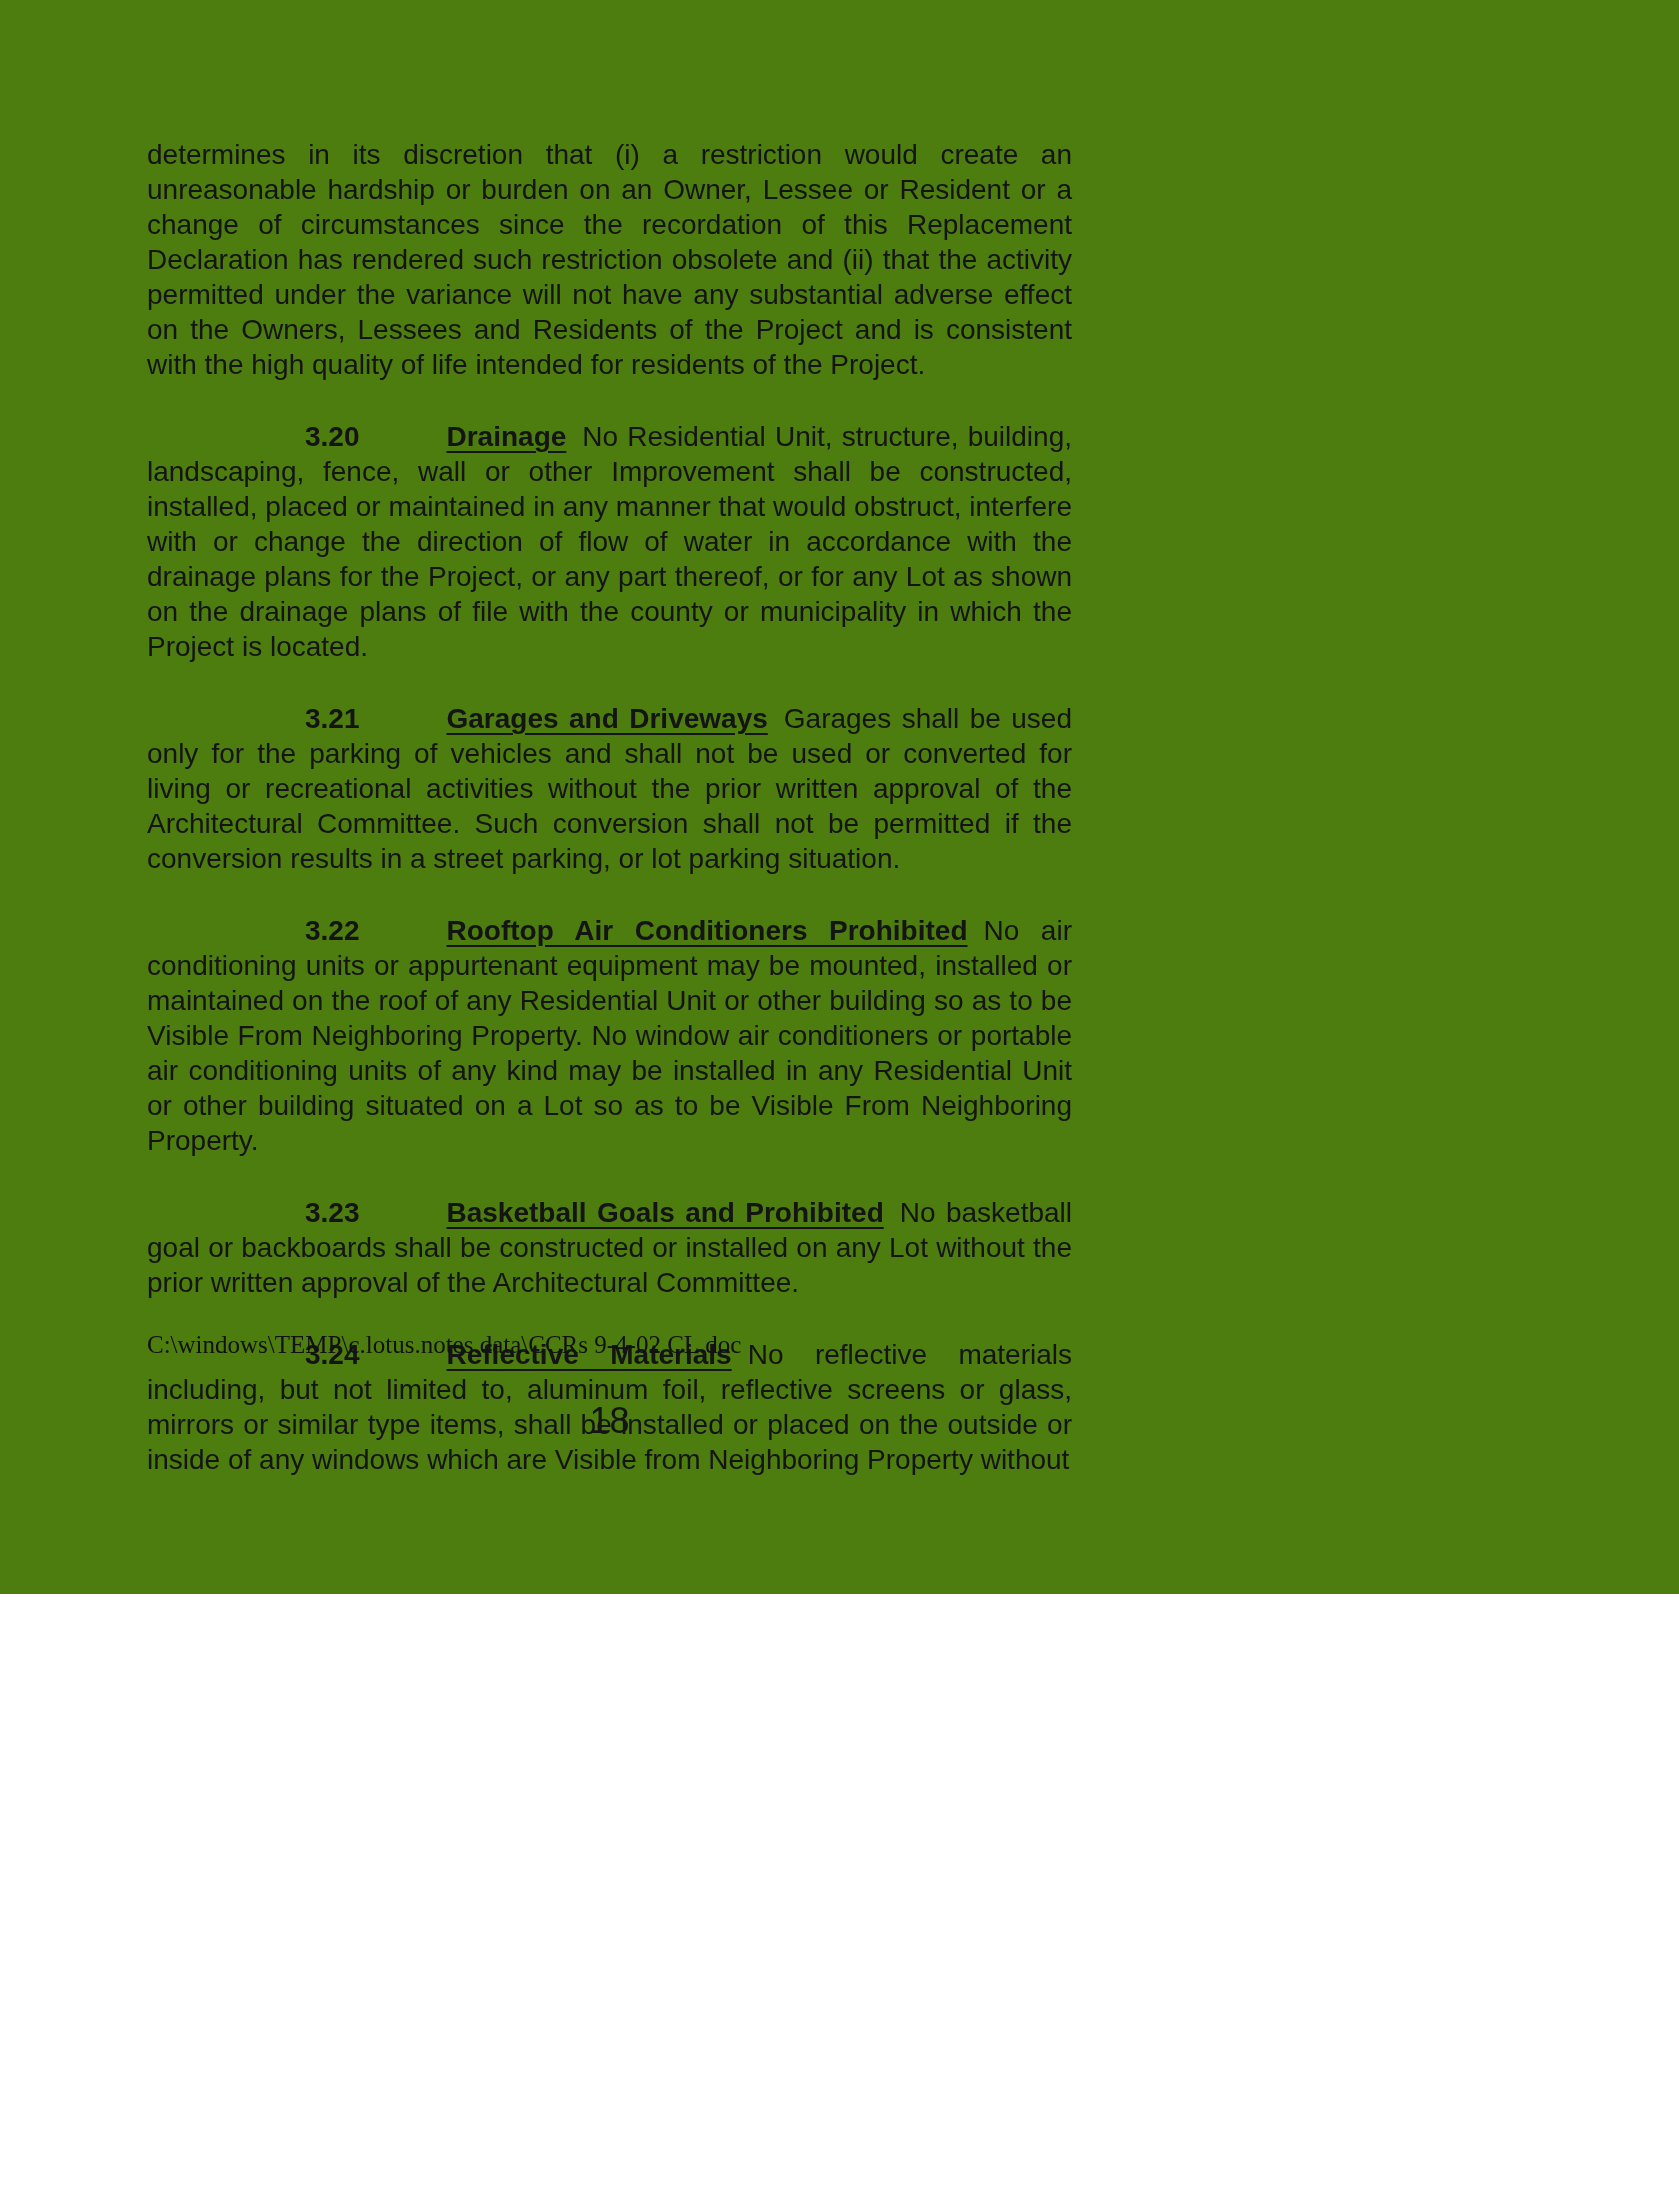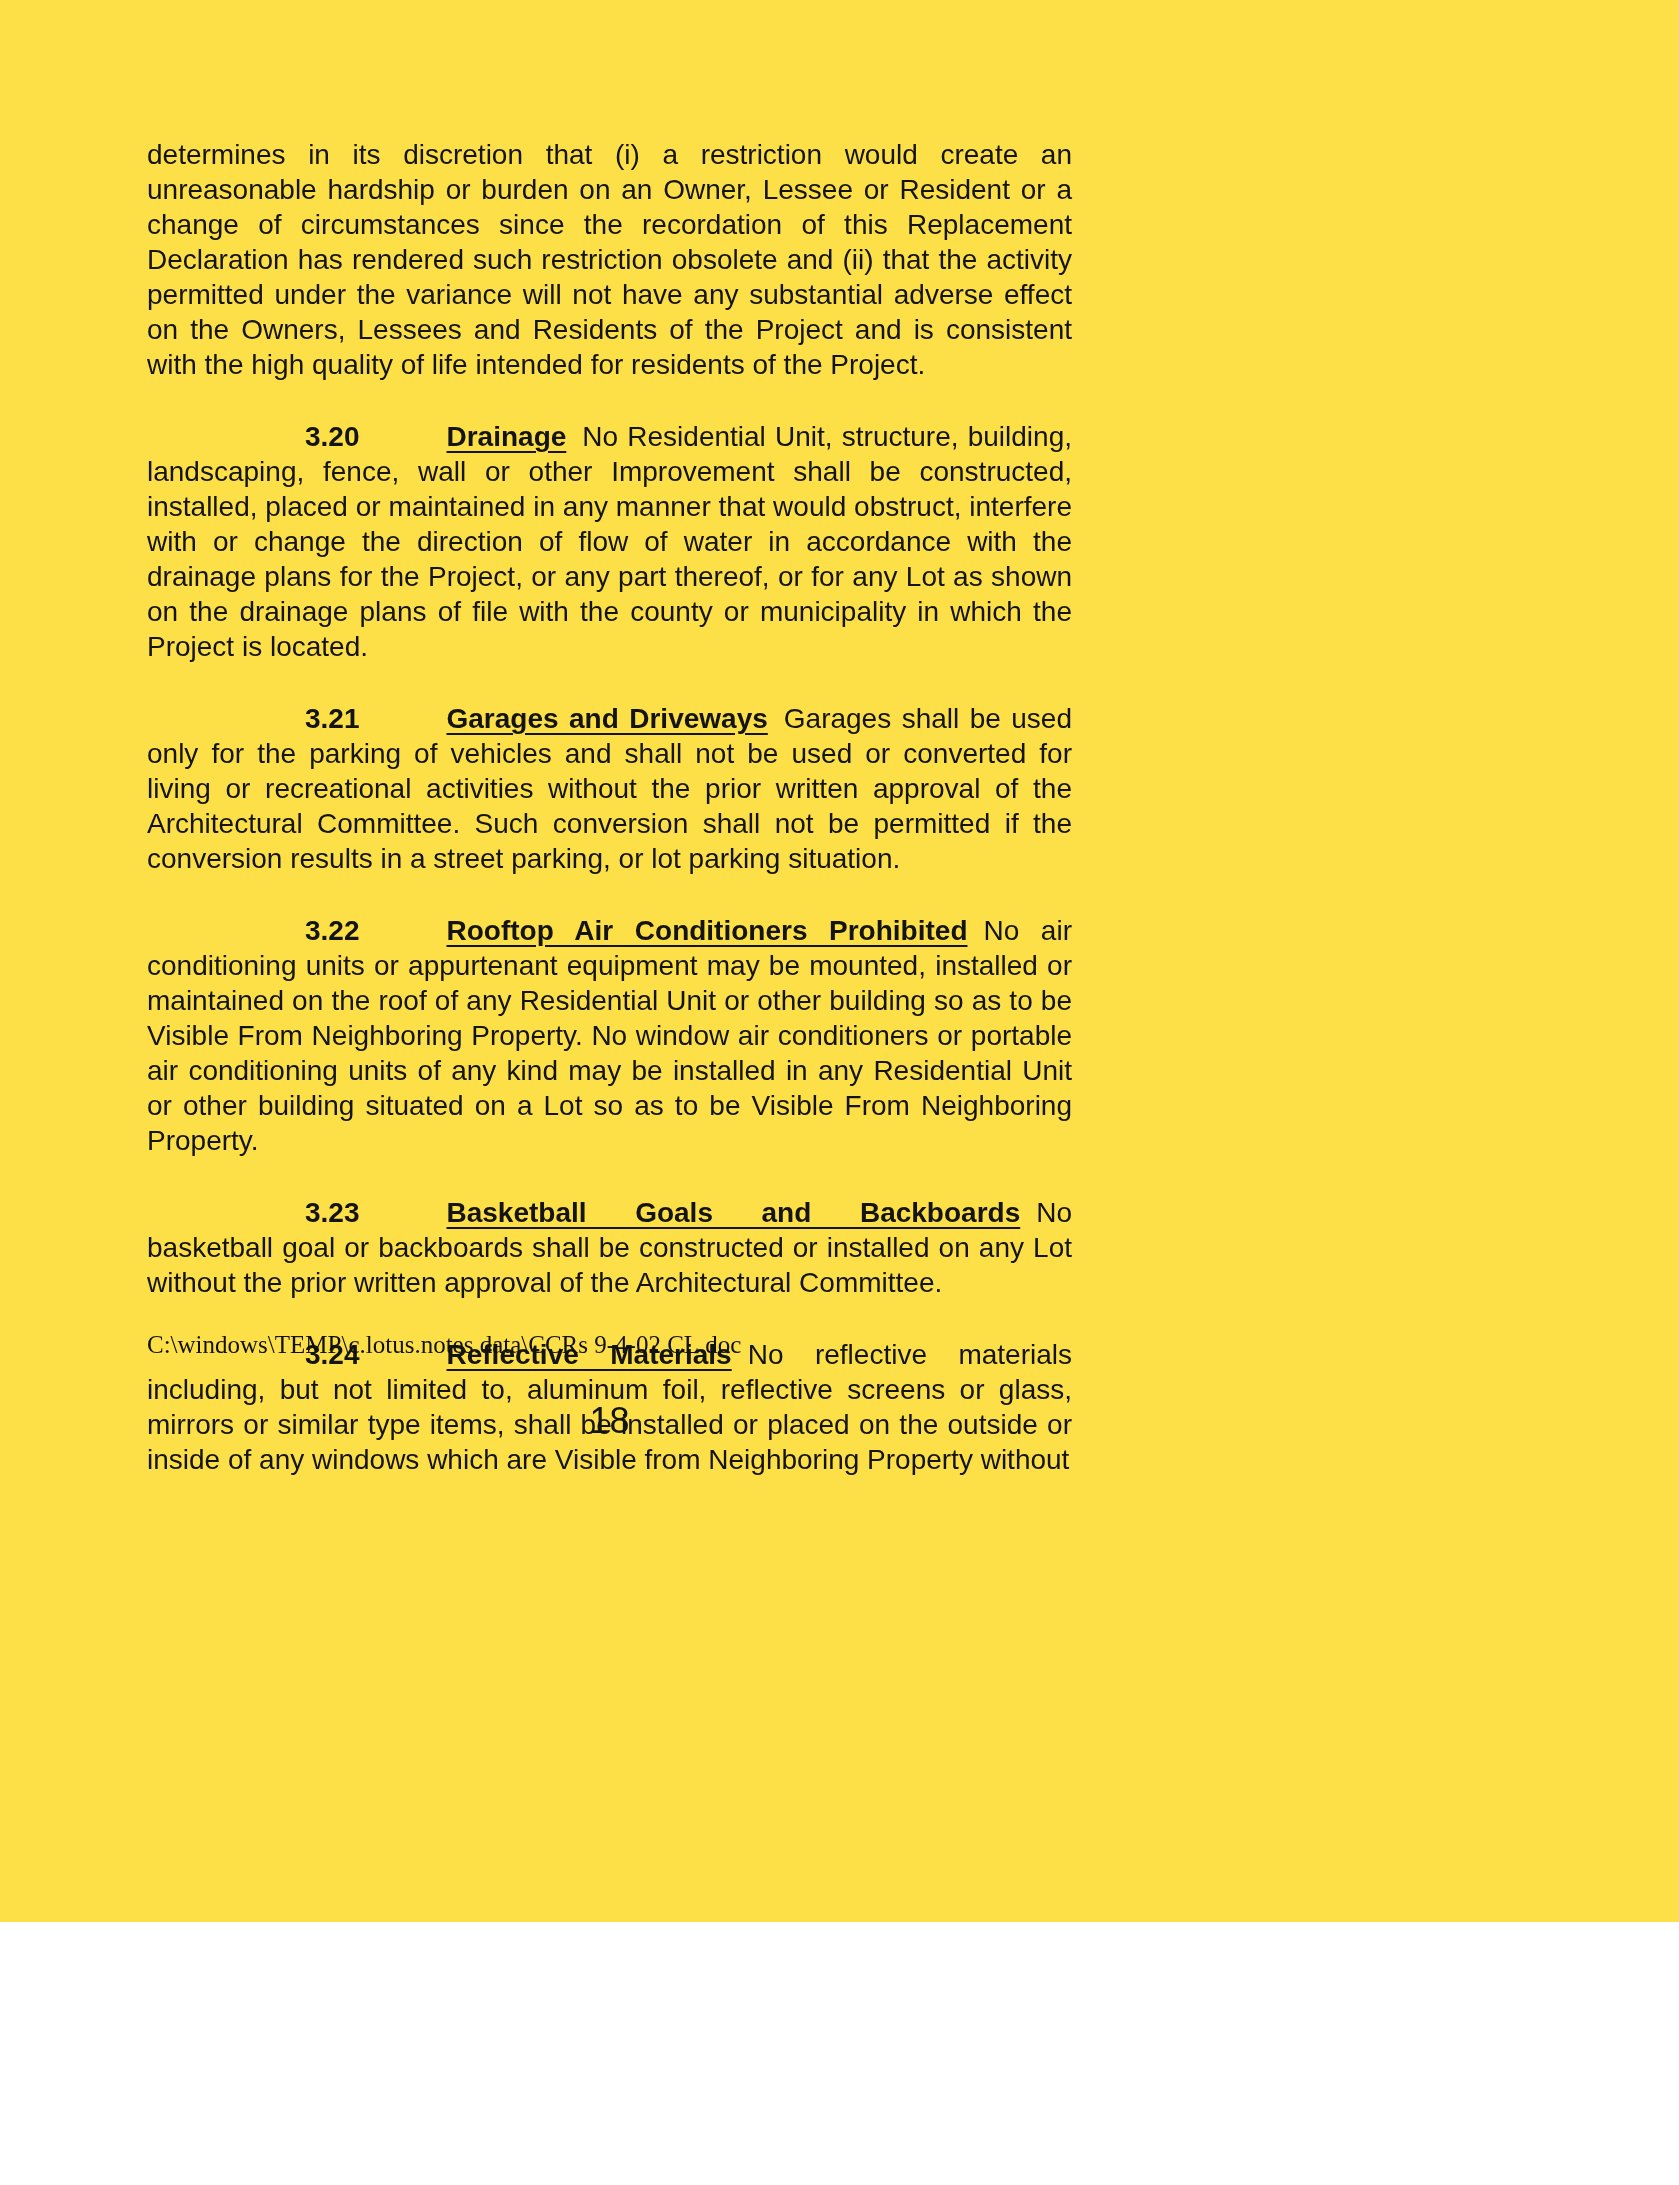--- a/index.html
+++ b/index.html
@@ -3,22 +3,22 @@
 <meta charset="utf-8">
 <style>
   html, body {
     margin: 0;
     padding: 0;
     background: #ffffff;
   }
   .page {
     position: relative;
     width: 1679px;
-    height: 1922px;
-    background: #fde047;
+    height: 1594px;
+    background: #4d7c0f;
     overflow: hidden;
     font-family: "Liberation Sans", sans-serif;
     color: #141414;
   }
   .text-block {
     position: absolute;
     left: 147px;
     top: 137px;
     width: 925px;
     font-size: 28px;
@@ -83,21 +83,21 @@
   <div class="text-block">
 
     <p class="para intro">determines in its discretion that (i) a restriction would create an unreasonable hardship or burden on an Owner, Lessee or Resident or a change of circumstances since the recordation of this Replacement Declaration has rendered such restriction obsolete and (ii) that the activity permitted under the variance will not have any substantial adverse effect on the Owners, Lessees and Residents of the Project and is consistent with the high quality of life intended for residents of the Project.</p>
 
     <p class="para section"><span class="num">3.20</span><span class="tab-gap"></span><span class="heading">Drainage</span><span class="title-gap"></span><span class="body-text">No Residential Unit, structure, building, landscaping, fence, wall or other Improvement shall be constructed, installed, placed or maintained in any manner that would obstruct, interfere with or change the direction of flow of water in accordance with the drainage plans for the Project, or any part thereof, or for any Lot as shown on the drainage plans of file with the county or municipality in which the Project is located.</span></p>
 
     <p class="para section"><span class="num">3.21</span><span class="tab-gap"></span><span class="heading">Garages and Driveways</span><span class="title-gap"></span><span class="body-text">Garages shall be used only for the parking of vehicles and shall not be used or converted for living or recreational activities without the prior written approval of the Architectural Committee.  Such conversion shall not be permitted if the conversion results in a street parking, or lot parking situation.</span></p>
 
     <p class="para section"><span class="num">3.22</span><span class="tab-gap"></span><span class="heading">Rooftop Air Conditioners Prohibited</span><span class="title-gap"></span><span class="body-text">No air conditioning units or appurtenant equipment may be mounted, installed or maintained on the roof of any Residential Unit or other building so as to be Visible From Neighboring Property.  No window air conditioners or portable air conditioning units of any kind may be installed in any Residential Unit or other building situated on a Lot so as to be Visible From Neighboring Property.</span></p>
 
-    <p class="para section"><span class="num">3.23</span><span class="tab-gap"></span><span class="heading">Basketball Goals and Backboards</span><span class="title-gap"></span><span class="body-text">No basketball goal or backboards shall be constructed or installed on any Lot without the prior written approval of the Architectural Committee.</span></p>
+    <p class="para section"><span class="num">3.23</span><span class="tab-gap"></span><span class="heading">Basketball Goals and Prohibited</span><span class="title-gap"></span><span class="body-text">No basketball goal or backboards shall be constructed or installed on any Lot without the prior written approval of the Architectural Committee.</span></p>
 
     <p class="para section"><span class="num">3.24</span><span class="tab-gap"></span><span class="heading">Reflective Materials</span><span class="title-gap"></span><span class="body-text">No reflective materials including, but not limited to, aluminum foil, reflective screens or glass, mirrors or similar type items, shall be installed or placed on the outside or inside of any windows which are Visible from Neighboring Property without</span></p>
 
   </div>
 
   <div class="footer-path">C:\windows\TEMP\c.lotus.notes.data\CCRs 9-4-02 CL.doc</div>
 
   <div class="page-number">18</div>
 
   <div class="scan-line"></div>

